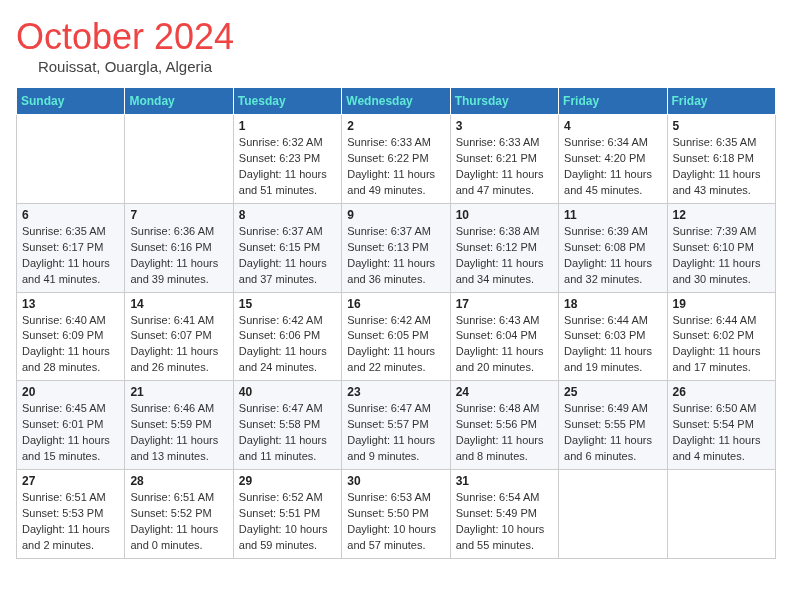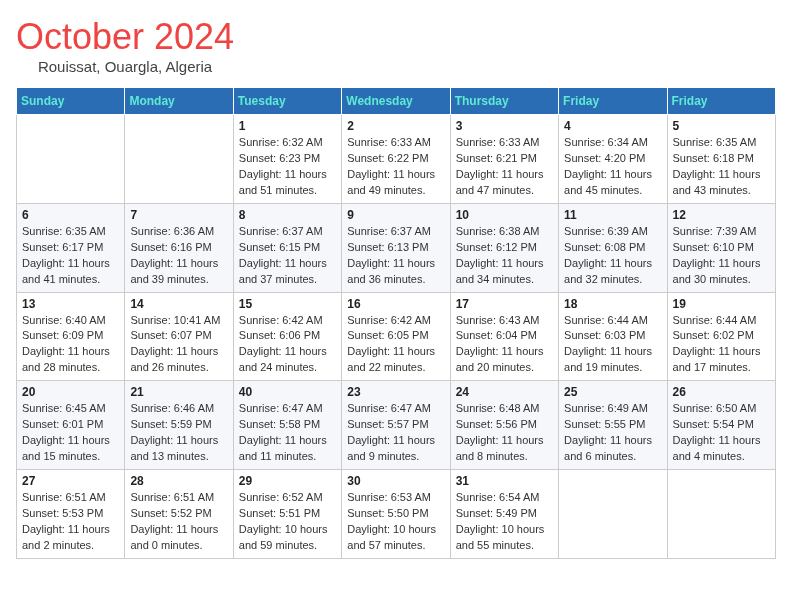--- a/index.html
+++ b/index.html
@@ -187,21 +187,21 @@
       </tr>
       <tr>
         <td>
           <span class="day-num">13</span>
           <div class="day-info">Sunrise: 6:40 AM
 Sunset: 6:09 PM
 Daylight: 11 hours and 28 minutes.</div>
         </td>
         <td>
           <span class="day-num">14</span>
-          <div class="day-info">Sunrise: 10:41 AM
+          <div class="day-info">Sunrise: 6:41 AM
 Sunset: 6:07 PM
 Daylight: 11 hours and 26 minutes.</div>
         </td>
         <td>
           <span class="day-num">15</span>
           <div class="day-info">Sunrise: 6:42 AM
 Sunset: 6:06 PM
 Daylight: 11 hours and 24 minutes.</div>
         </td>
         <td>

